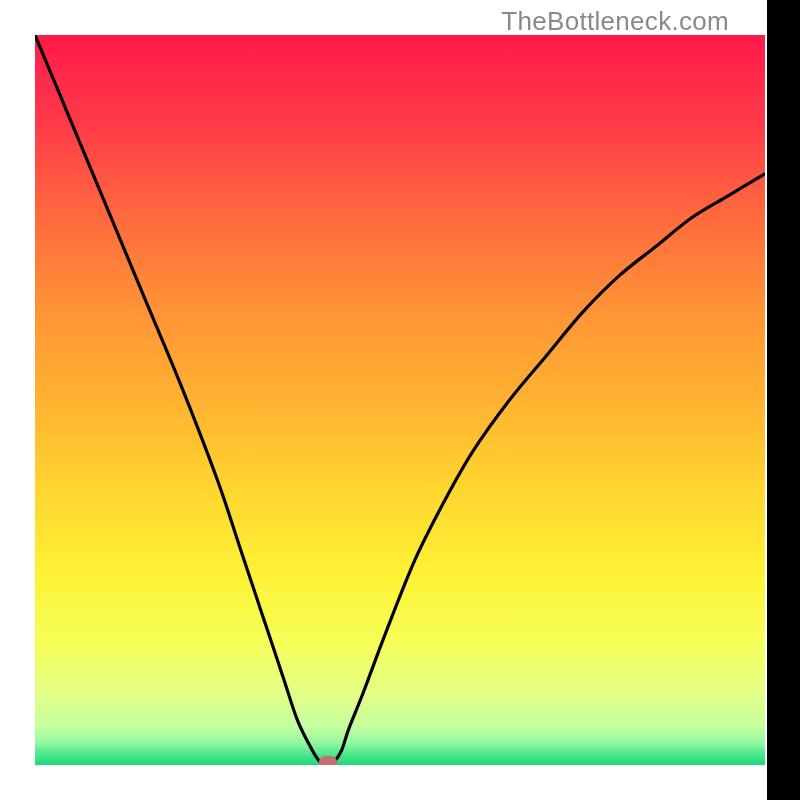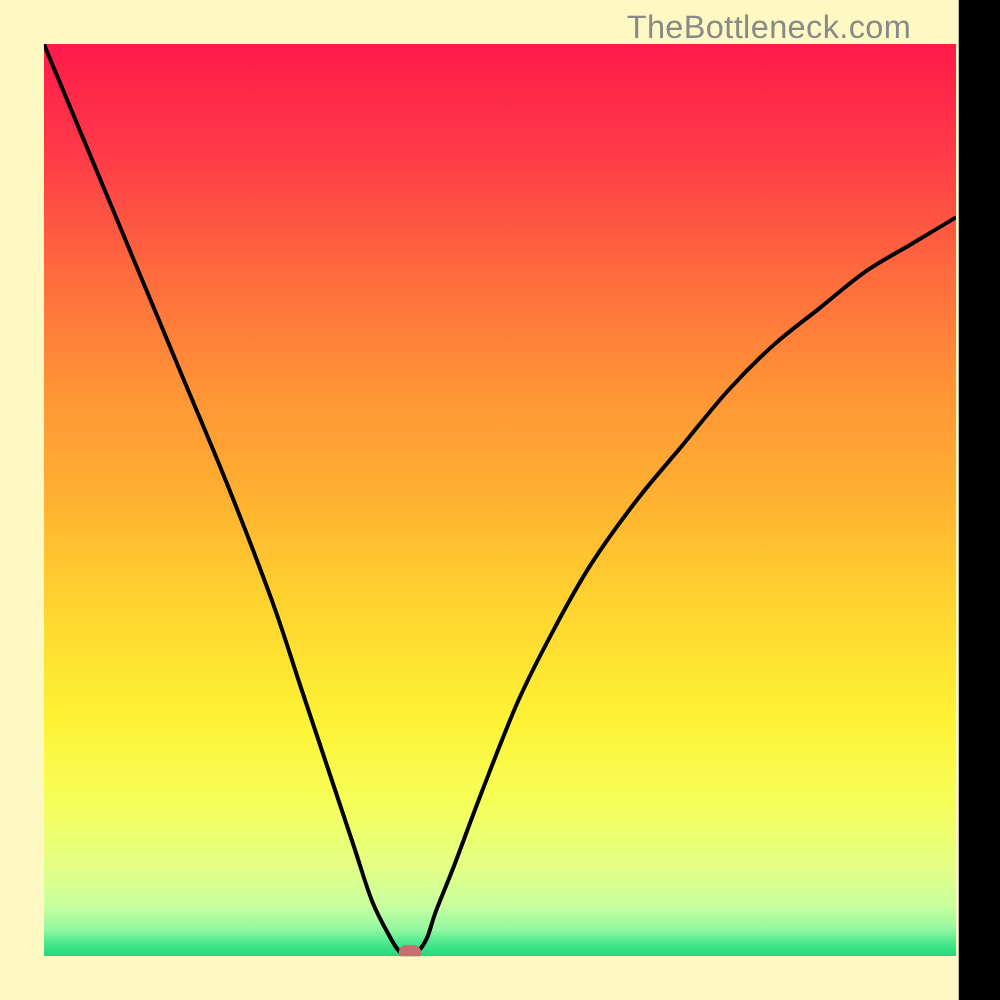--- a/index.html
+++ b/index.html
@@ -10,21 +10,21 @@
     background: #000;
     font-family: Arial, sans-serif;
     position: relative;
   }
   .frame {
     position: absolute;
     left: 0;
     top: 0;
     width: 767px;
     height: 800px;
-    background: #fef9c3;
+    background: #ffffff;
   }
   .plot-area {
     position: absolute;
     left: 35px;
     top: 35px;
     width: 730px;
     height: 730px;
     overflow: hidden;
   }
   .gradient-bg {

